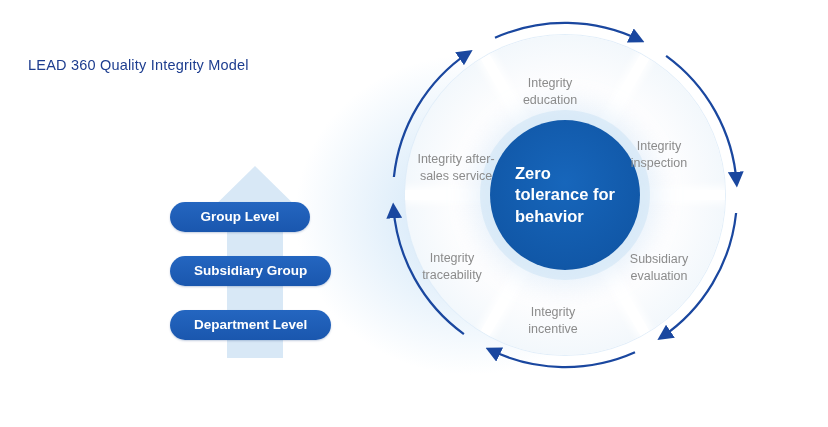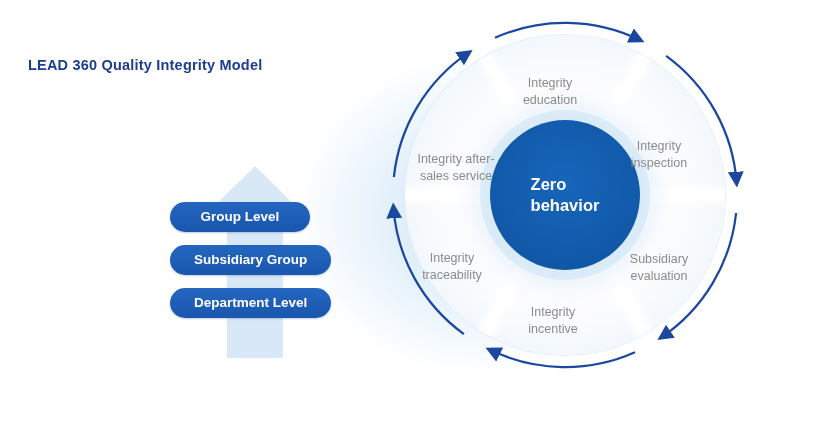--- a/index.html
+++ b/index.html
@@ -6,36 +6,36 @@
   .canvas{
     position:relative;
     width:828px;height:427px;
     background:#ffffff;
     overflow:hidden;
     font-family:"Liberation Sans","DejaVu Sans",sans-serif;
   }
   
   .page-title{
     position:absolute;left:28px;top:57px;
-    font-size:14.5px;font-weight:bold;color:#1d3d8f;
+    font-size:14.5px;font-weight:normal;color:#1d3d8f;
     letter-spacing:.2px;
   }
   .up-arrow{position:absolute;left:200px;top:166px;width:110px;height:192px;}
   .up-arrow .head{
     width:0;height:0;margin:0 auto;
     border-left:55px solid transparent;
     border-right:55px solid transparent;
     border-bottom:54px solid #d8e8f6;
   }
   .up-arrow .stem{
     width:56px;height:138px;margin:0 auto;background:#d8e8f6;
   }
   .pills{
     position:absolute;left:170px;top:202px;
-    display:flex;flex-direction:column;gap:13px;align-items:flex-start;
+    display:flex;flex-direction:column;gap:24px;align-items:flex-start;
   }
   .pill{
     min-width:92px;height:30px;line-height:30px;
     padding:0 24px;border-radius:16px;
     background:linear-gradient(180deg,#2466c0 0%,#1a57ae 100%);
     color:#ffffff;font-size:13.5px;font-weight:bold;text-align:center;
     box-shadow:0 1px 2px rgba(20,60,130,.25);
     white-space:nowrap;
   }
   
@@ -104,20 +104,21 @@
     <div class="pill">Department Level</div>
   </div>
 
   <div class="wheel">
     <div class="divider d0"></div>
     <div class="divider d60"></div>
     <div class="divider d120"></div>
     <div class="center-circle">
       <div class="center-text">
         <span>Zero</span>
+        <span>tolerance for</span>
         <span>behavior</span>
       </div>
     </div>
   </div>
 
   <div class="seg-label" style="left:550px;top:76px">Integrity education</div>
   <div class="seg-label" style="left:659px;top:139px">Integrity inspection</div>
   <div class="seg-label" style="left:659px;top:252px">Subsidiary evaluation</div>
   <div class="seg-label" style="left:553px;top:305px">Integrity incentive</div>
   <div class="seg-label" style="left:452px;top:251px">Integrity traceability</div>

